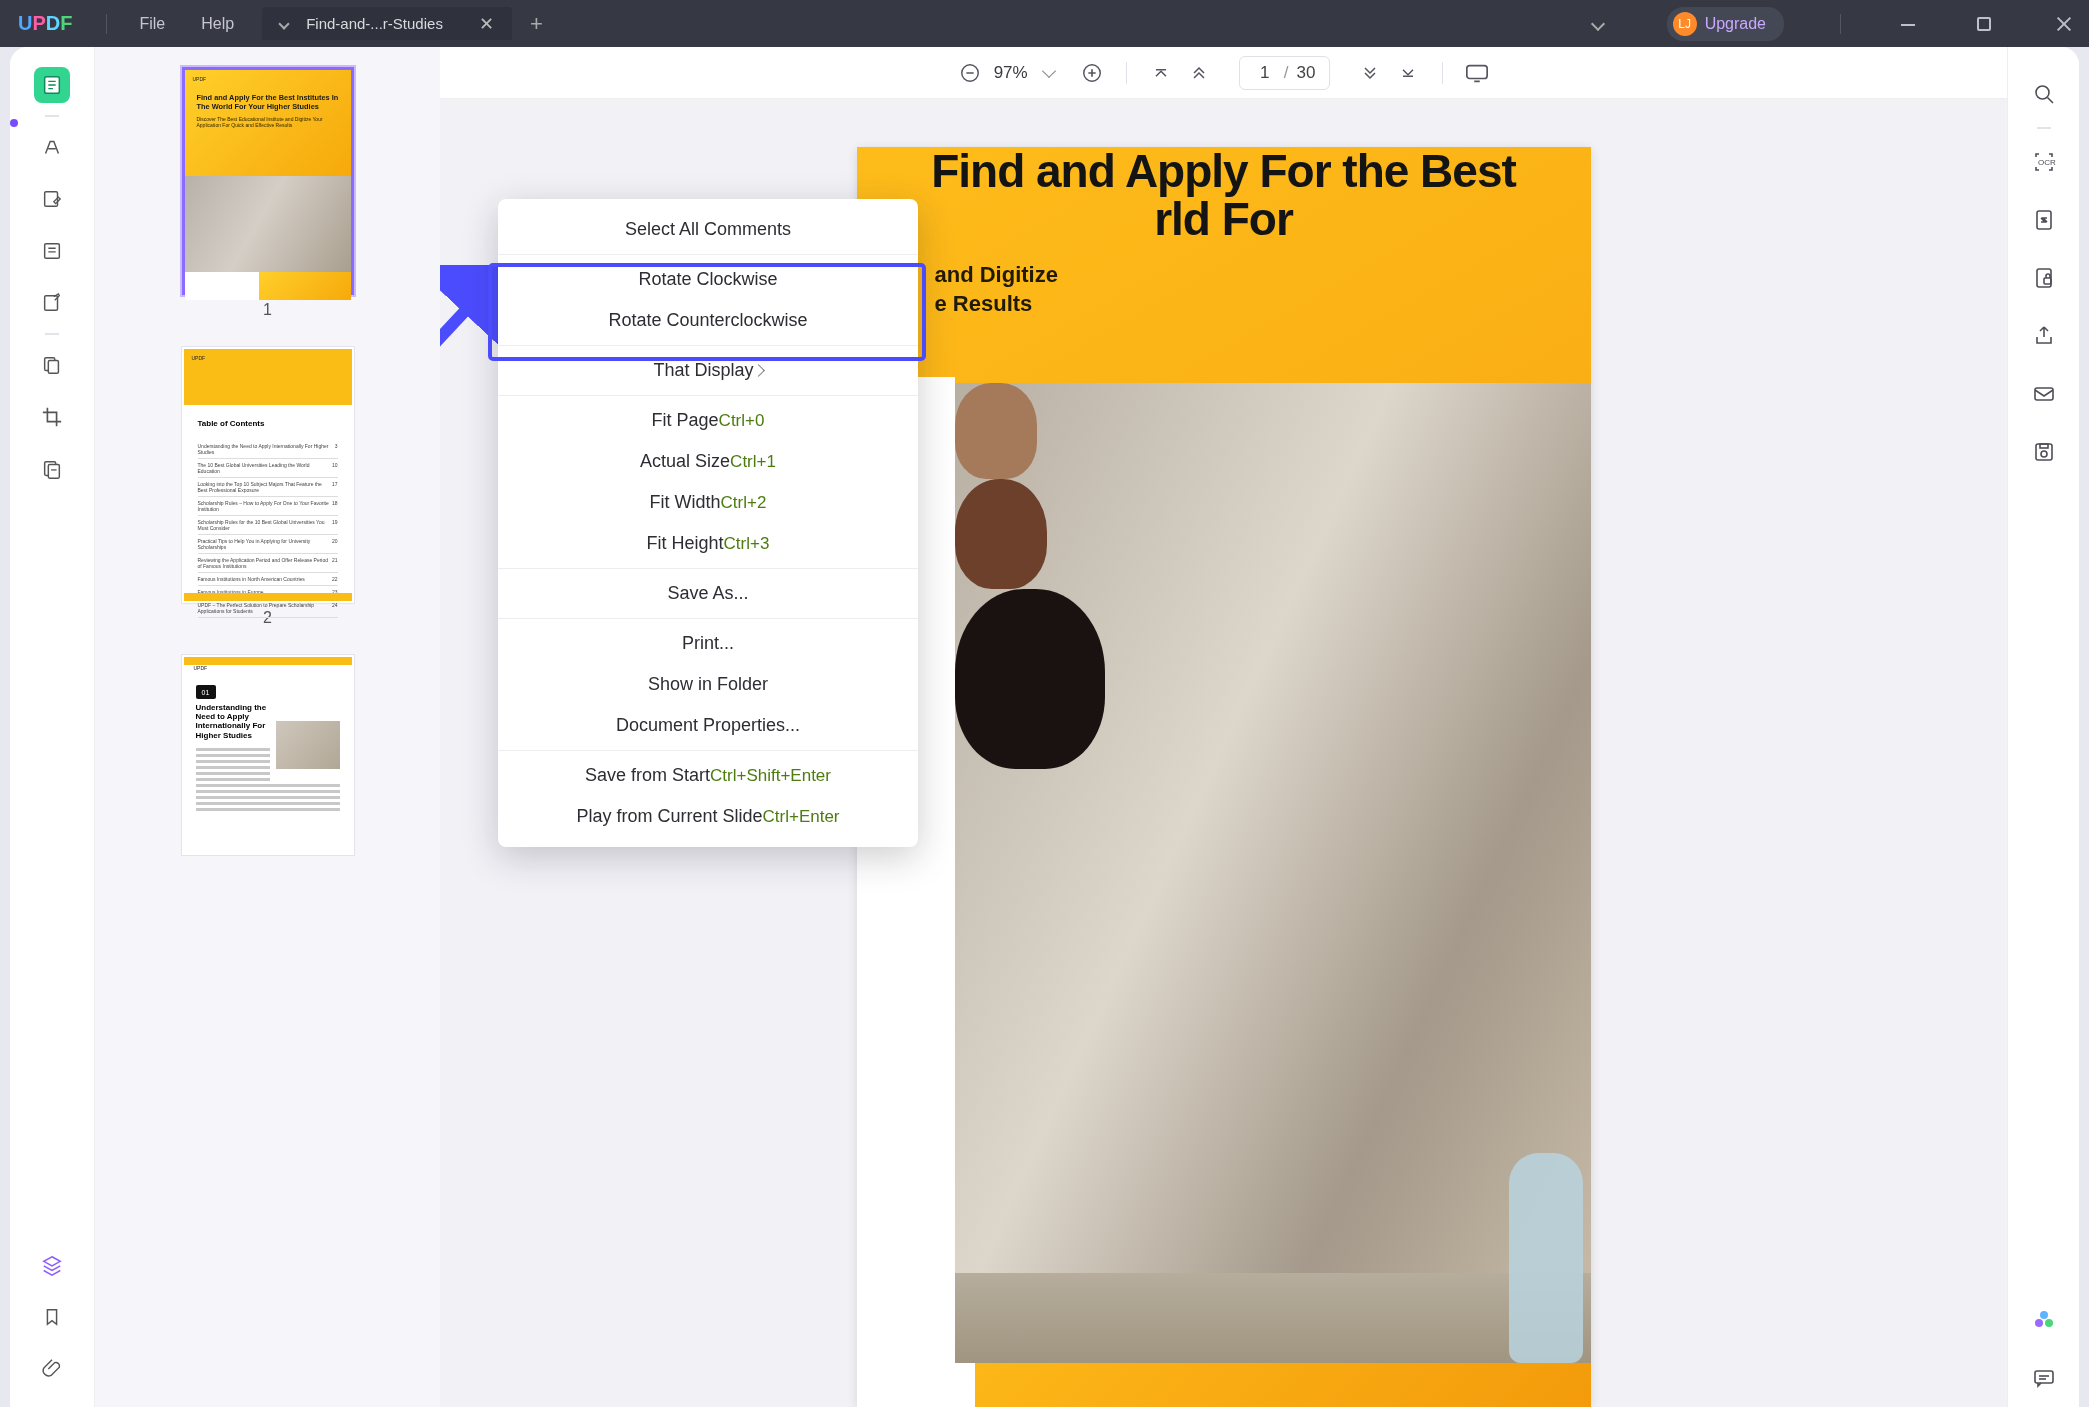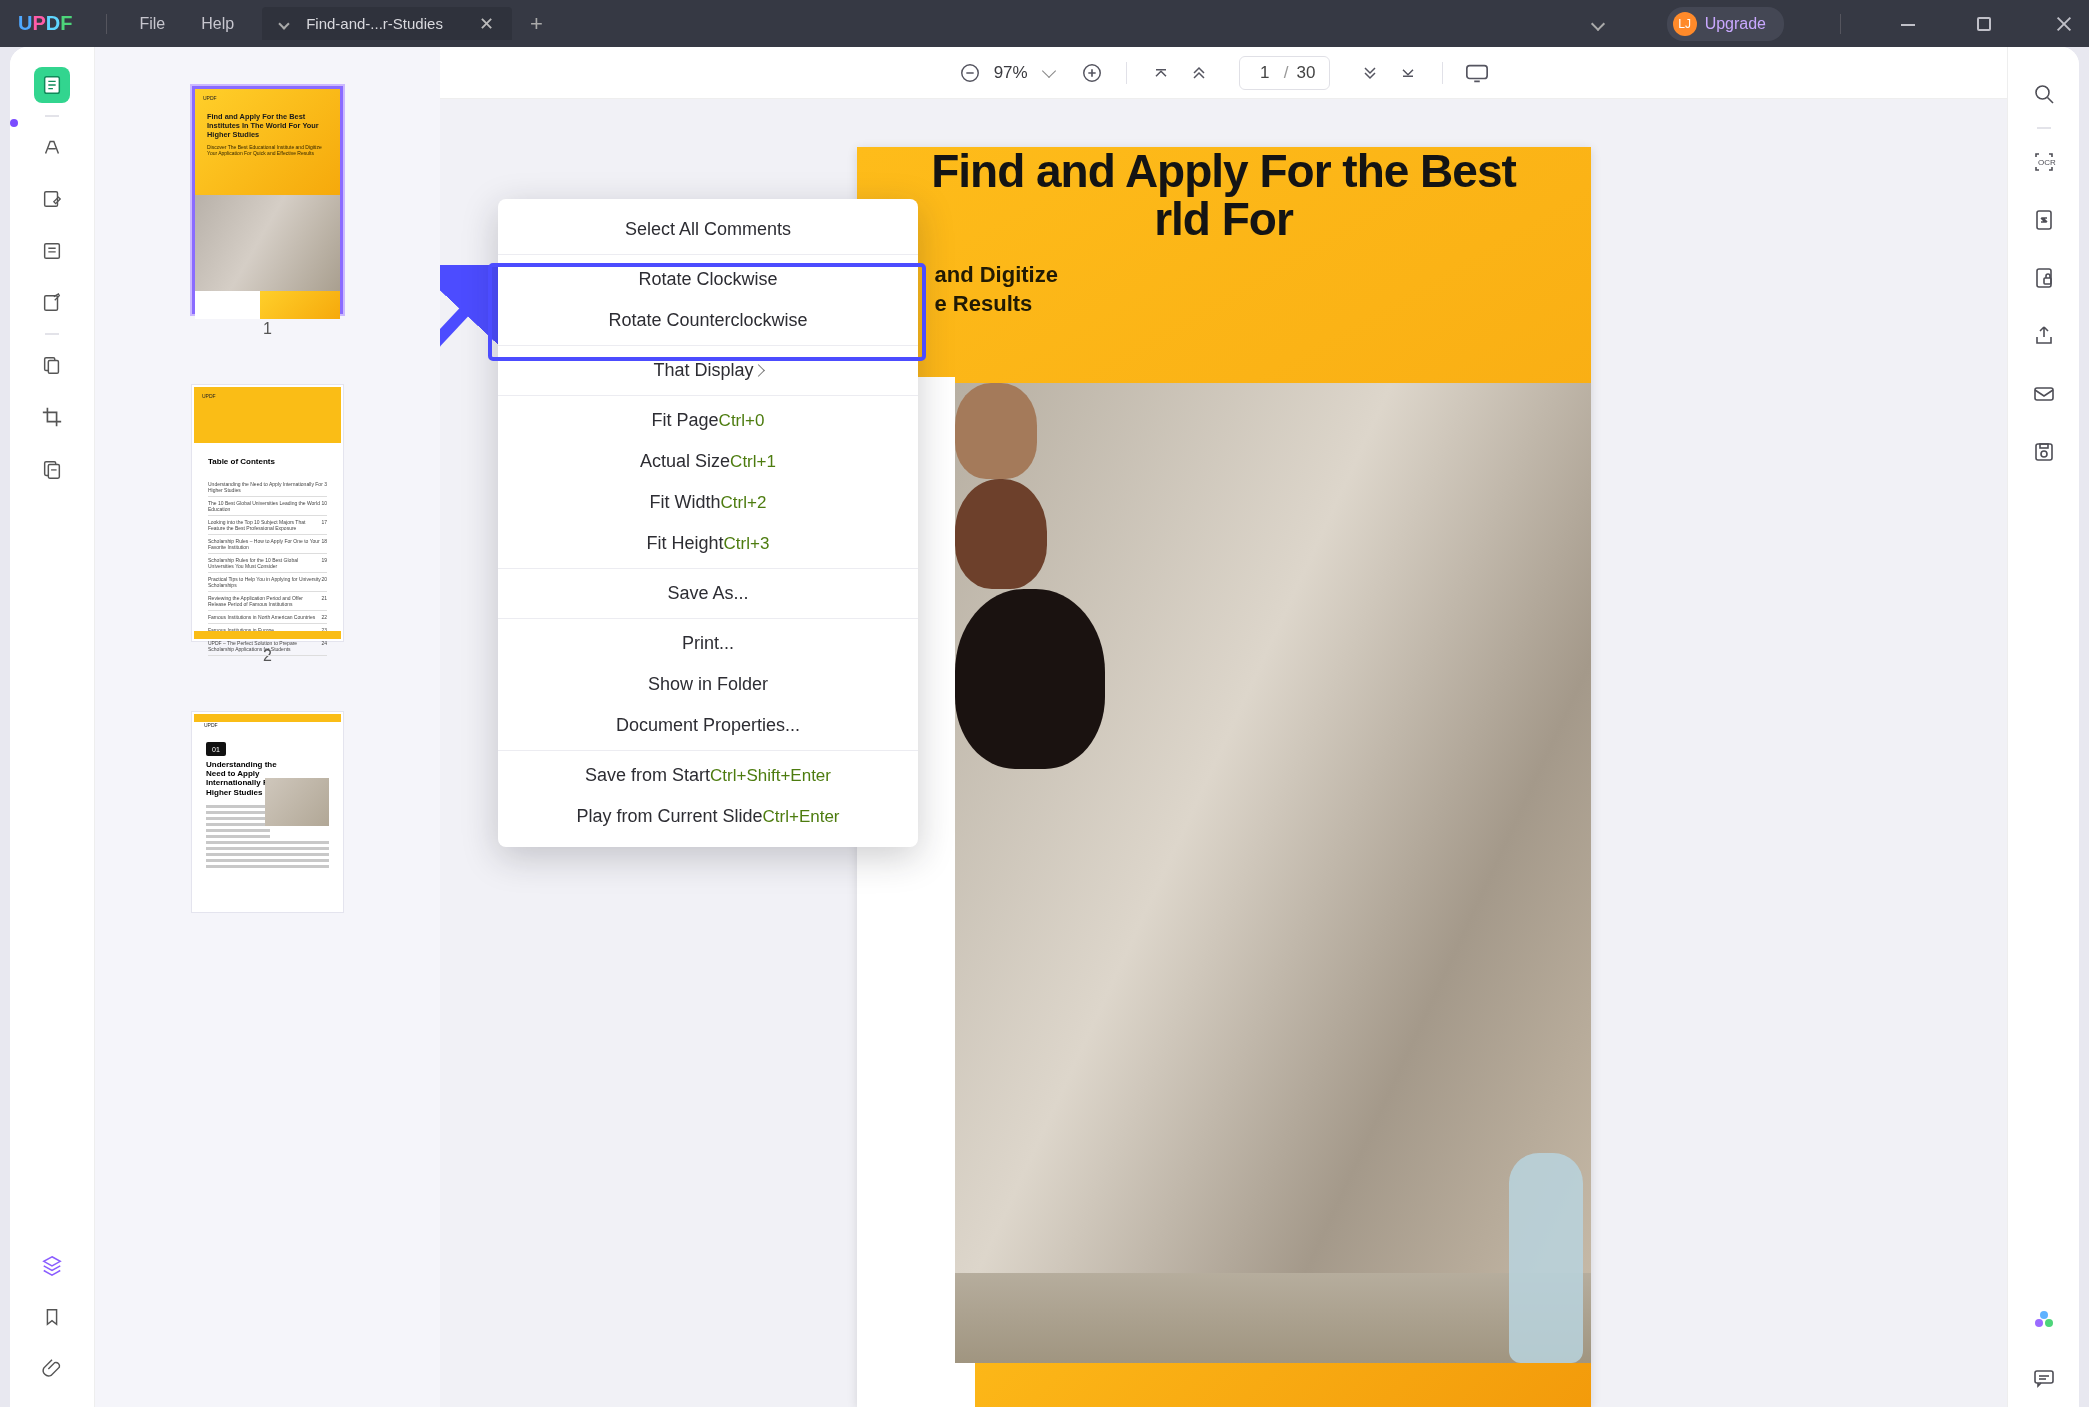--- a/index.html
+++ b/index.html
@@ -33,21 +33,21 @@
 .leftrail { width: 85px; background: #fff; border-right: 1px solid #eee; padding: 12px 0; display: flex; flex-direction: column; align-items: center; }
 .railbtn { width: 36px; height: 36px; border-radius: 8px; margin: 8px 0; display: flex; align-items: center; justify-content: center; cursor: pointer; }
 .railbtn.active { background: #32d58f; }
 .railbtn svg { width: 22px; height: 22px; }
 .raildash { width: 14px; height: 2px; background: #e3e3e9; margin: 4px 0; }
 .rail-spacer { flex: 1; }
 .leftdotwrap{position:absolute; left:0; top:72px;}
 .leftdot { width: 8px; height: 8px; background: #7a4cff; border-radius: 50%; }
 
 .thumbpanel { width: 345px; background: #f5f5fa; overflow-y: auto; padding: 20px 0 40px; display: flex; flex-direction: column; align-items: center; }
-.thumb { width: 151px; background: #fff; border: 2px solid transparent; box-shadow: 0 0 0 1px #e4e4ee; margin-bottom: 6px; position: relative; margin-top: 19px; }
+.thumb { width: 172px; background: #fff; border: 2px solid transparent; box-shadow: 0 0 0 1px #e4e4ee; margin-bottom: 6px; position: relative; }
 .thumb.selected { border: 3px solid #8a6bff; box-shadow: 0 0 0 2px #cbb8ff; }
 .thumbnum { text-align: center; font-size: 16px; color: #555; margin-bottom: 28px; }
 
 
 .p1 { height: 228px; }
 .p1 .hdr { height: 106px; background: linear-gradient(135deg, #ffcf2a, #f6a90b); padding: 24px 12px 6px; }
 .p1 .hdr .l { font-size: 7.4px; font-weight: 800; color: #1a1a1a; line-height: 1.2; }
 .p1 .hdr .s { font-size: 5px; color: #332600; margin-top: 4px; line-height: 1.2; }
 .p1 .photo { height: 96px; background: #c8c2ba; margin: 0; background: linear-gradient(120deg,#b8b1a9,#d5cec6 45%,#a99f8f); }
 .p1 .foot { height: 28px; display: flex; }

